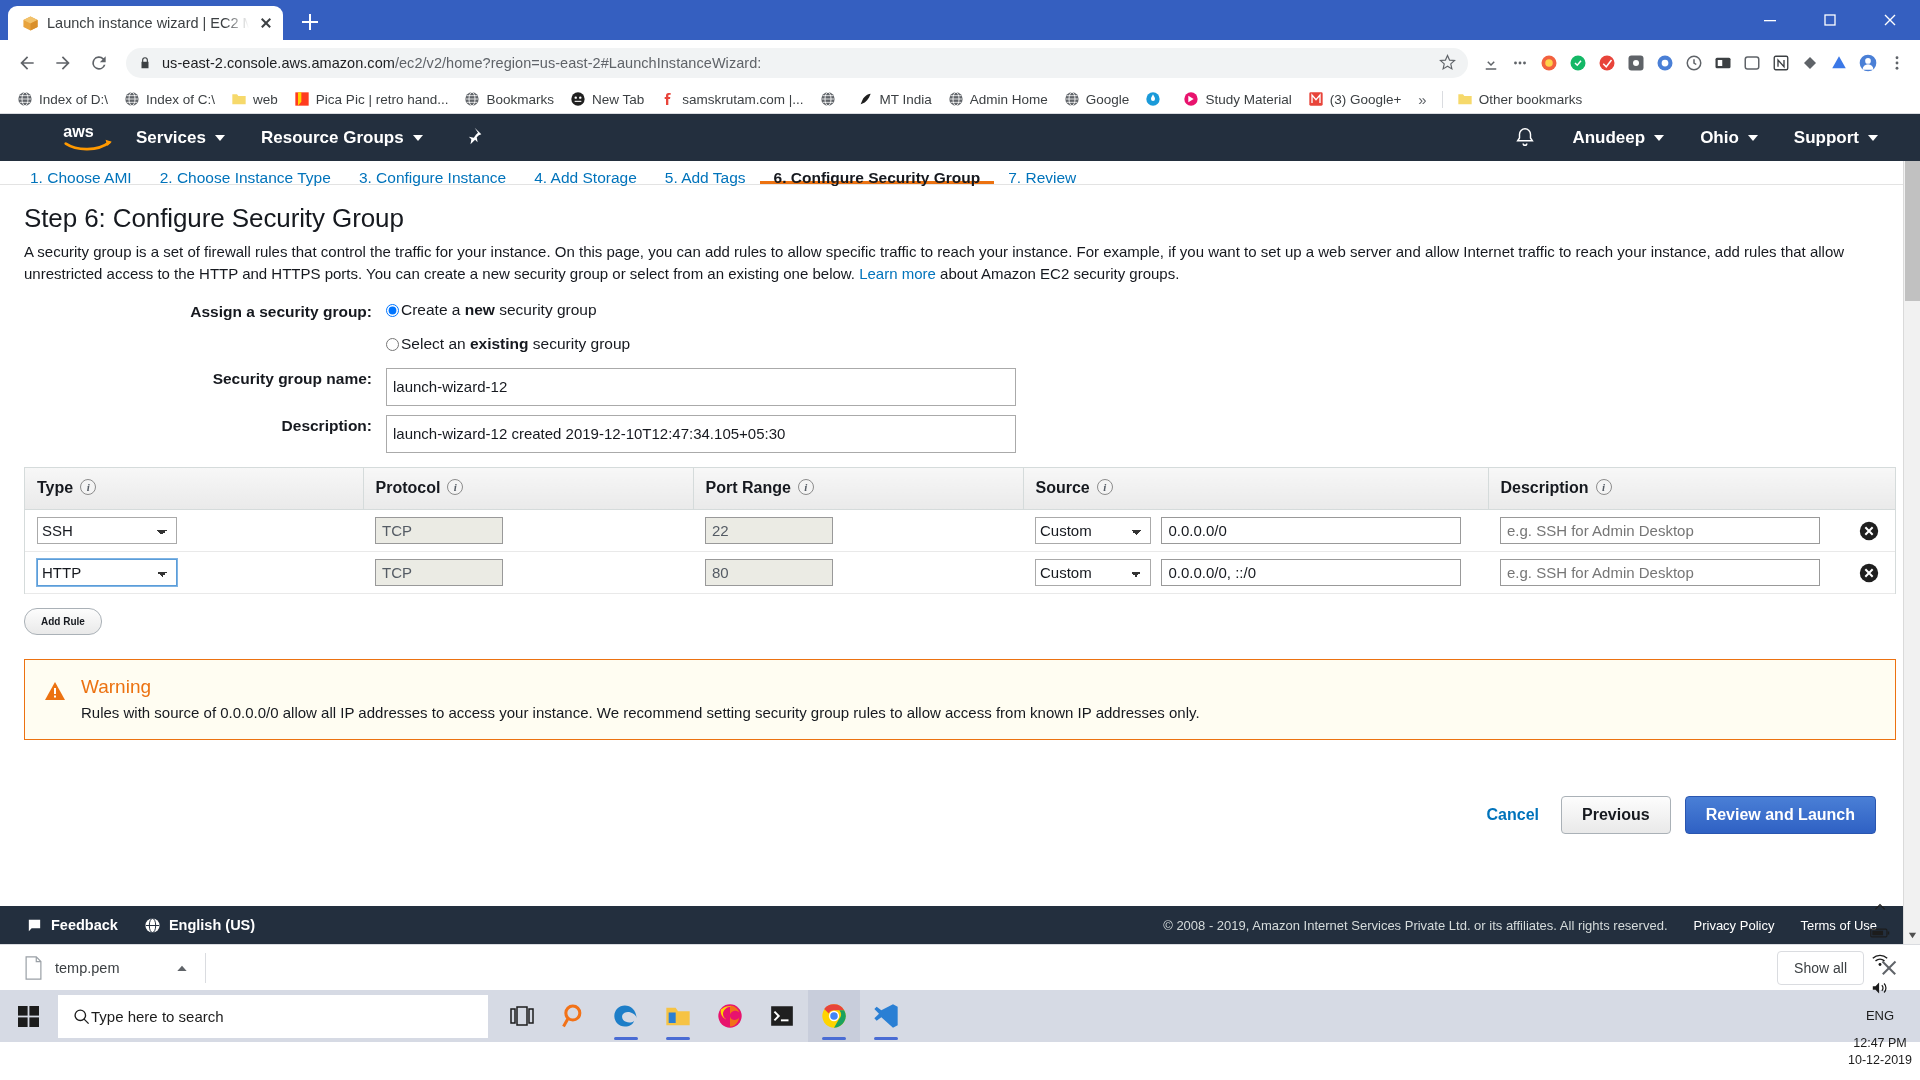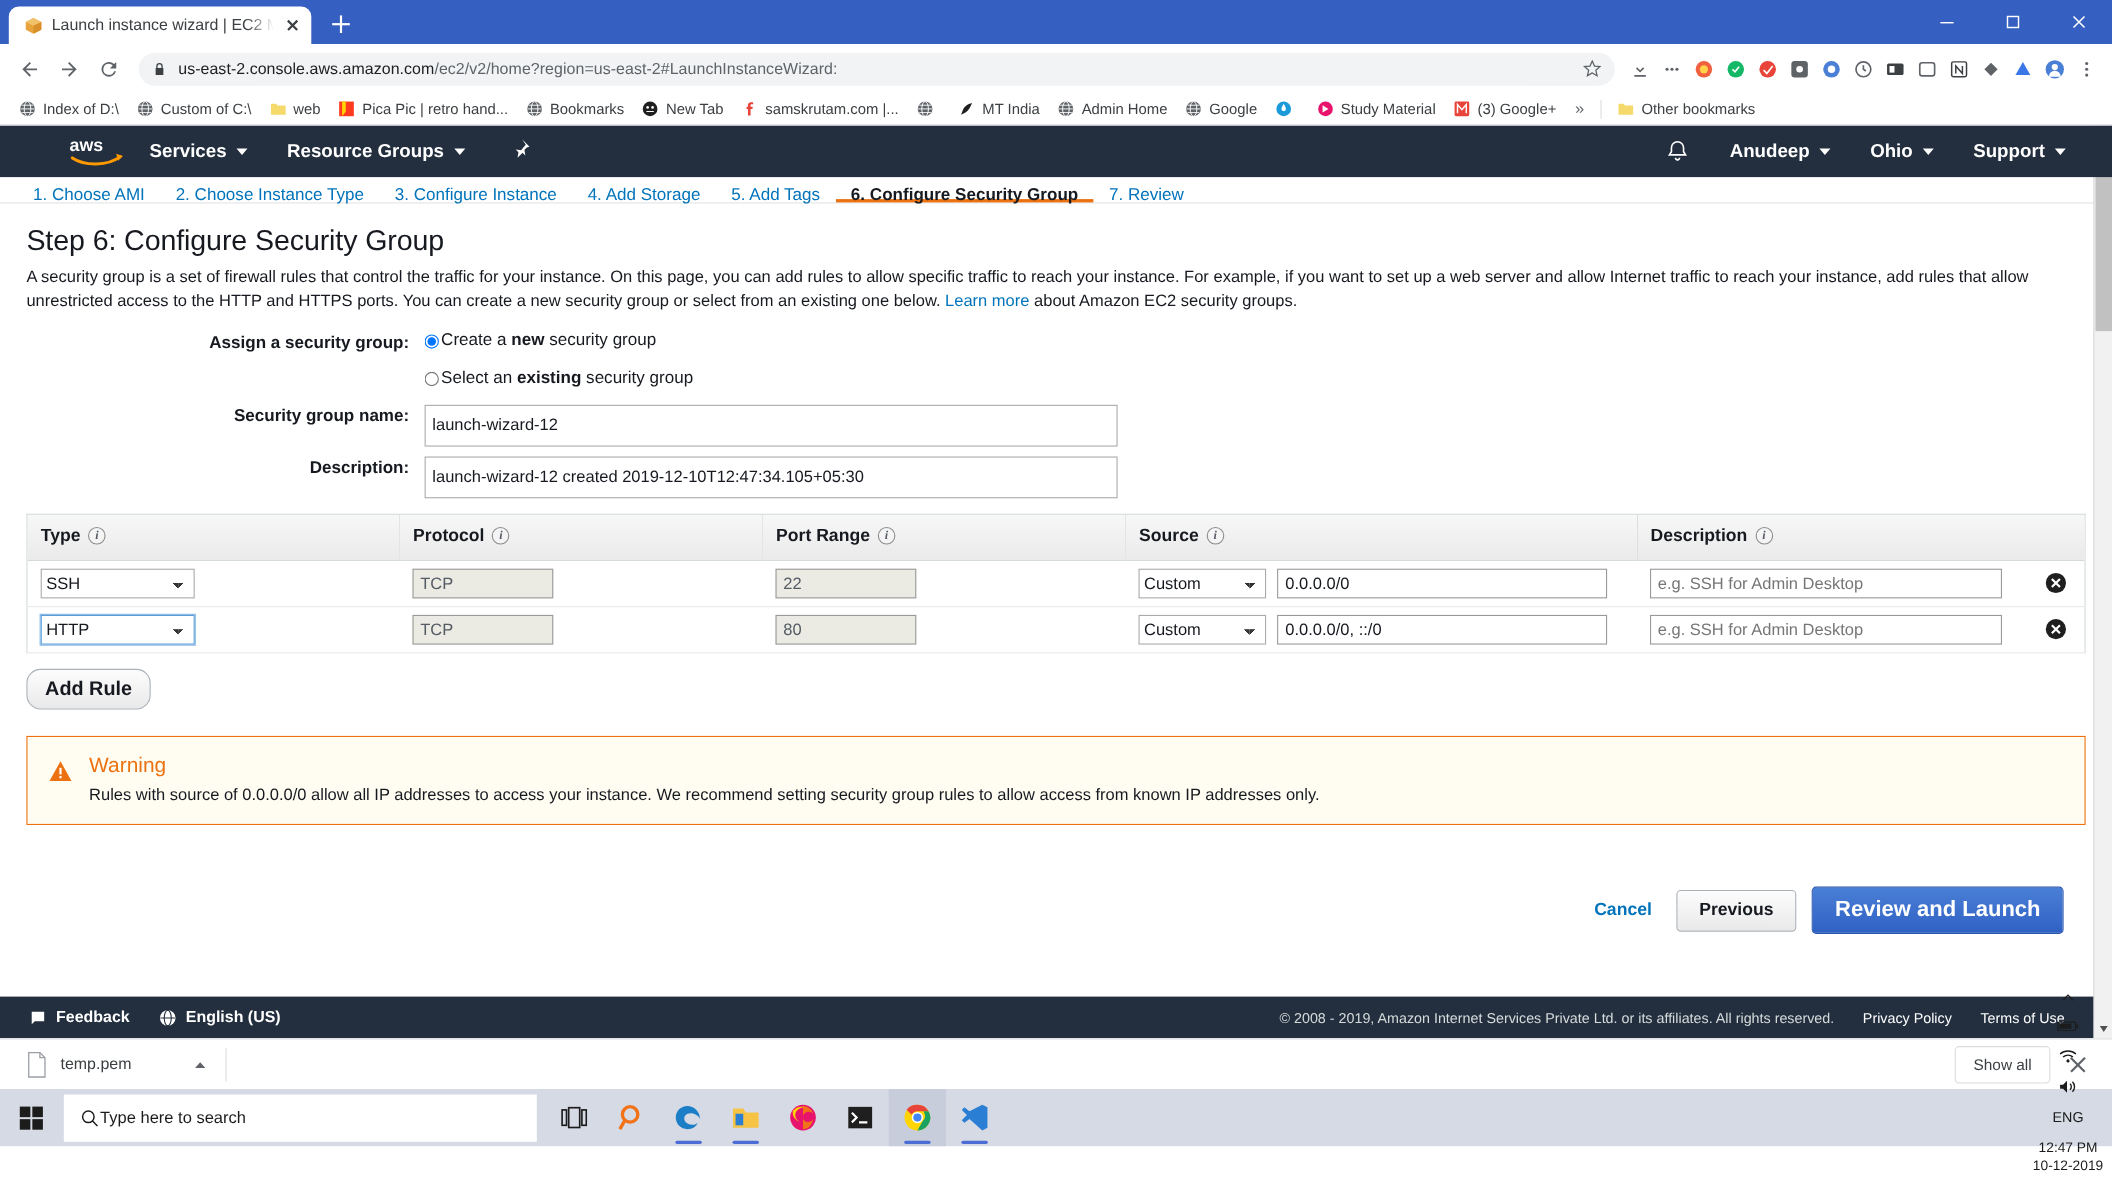--- a/index.html
+++ b/index.html
@@ -298,21 +298,21 @@
     font-size: 15px; color: #16191f;
     padding: 2px 6px;
     font-family: "Liberation Sans", sans-serif;
   }
   .ip::placeholder { color: #767676; }
   .delx { cursor: pointer; display:block; }
 
   .addrule {
     margin-top: 14px;
     padding: 7px 16px;
-    font-size: 18px;
+    font-size: 10px;
     font-weight: bold;
     color: #16191f;
     background: linear-gradient(to bottom,#fdfdfd,#e9e9e9);
     border: 1px solid #aab1b7;
     border-radius: 13px;
     cursor: pointer;
     font-family: "Liberation Sans", sans-serif;
   }
 
   .warnbox {
@@ -332,21 +332,21 @@
   }
   .lnkbtn { color: #0073bb; font-size: 16px; font-weight: bold; cursor: pointer; padding: 0 8px; }
   .btn-gray {
     font-size: 16px; font-weight: bold; color: #16191f;
     background: linear-gradient(to bottom,#fdfdfd,#e9e9e9);
     border: 1px solid #aab1b7; border-radius: 4px;
     padding: 9px 20px; cursor: pointer;
     font-family: "Liberation Sans", sans-serif;
   }
   .btn-blue {
-    font-size: 20px; font-weight: bold; color: #fff;
+    font-size: 16px; font-weight: bold; color: #fff;
     background: linear-gradient(to bottom,#4a7fd6,#2f61c4);
     border: 1px solid #2a56b0; border-radius: 4px;
     padding: 9px 20px; cursor: pointer;
     font-family: "Liberation Sans", sans-serif;
   }
 
   .awsfooter {
     position: absolute; left: 0; bottom: 0; width: 1903px; height: 38px;
     background: #232f3e;
     display: flex; align-items: center; padding: 0 26px;
@@ -569,21 +569,21 @@
           <path d="M2.5 12h19M4 7h16M4 17h16" stroke="#fff" stroke-width="1.2"></path>
         </svg>
       <span>Index of D:\</span>
     </div>
     <div class="bm">
       <svg class="bm-ico" viewBox="0 0 24 24">
           <circle cx="12" cy="12" r="10" fill="#5f6368"></circle>
           <ellipse cx="12" cy="12" rx="4.5" ry="10" fill="none" stroke="#fff" stroke-width="1.3"></ellipse>
           <path d="M2.5 12h19M4 7h16M4 17h16" stroke="#fff" stroke-width="1.2"></path>
         </svg>
-      <span>Custom of C:\</span>
+      <span>Index of C:\</span>
     </div>
     <div class="bm">
       <svg class="bm-ico" viewBox="0 0 24 24">
           <path d="M2 5h7l2 2.5h11V20H2z" fill="#f6d96b"></path>
         </svg>
       <span>web</span>
     </div>
     <div class="bm">
       <svg class="bm-ico" viewBox="0 0 24 24">
           <rect x="2" y="2" width="20" height="20" fill="#ff3b1f"></rect>

